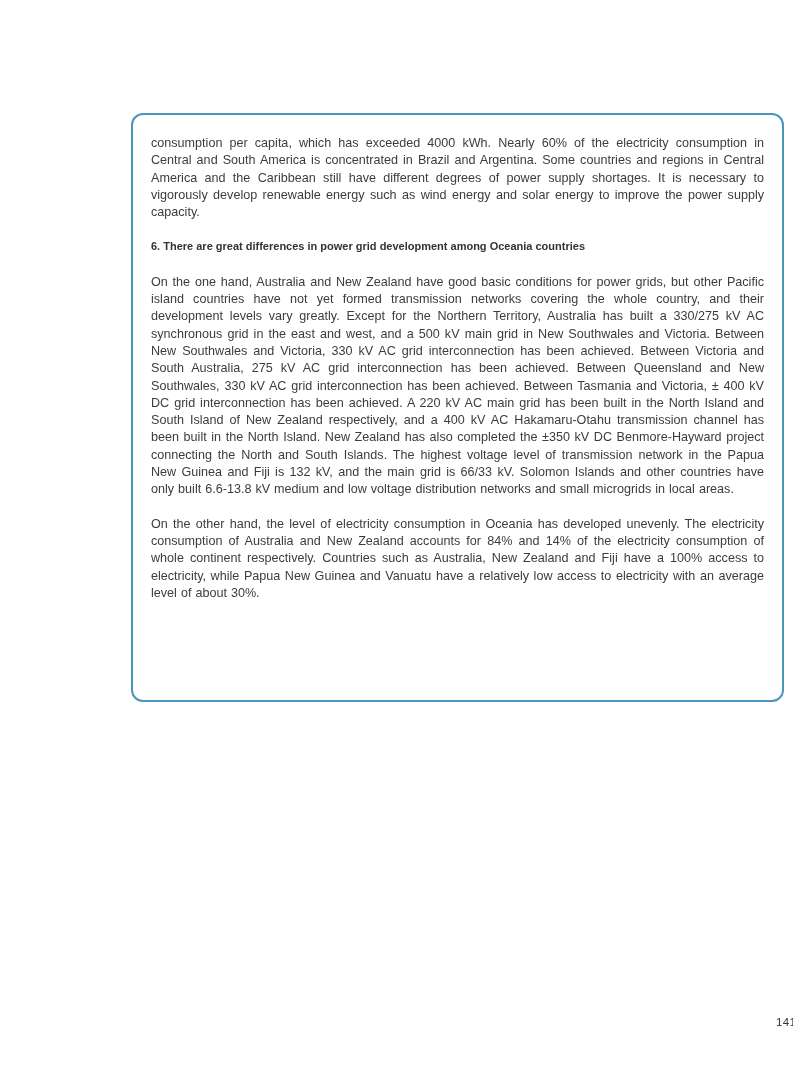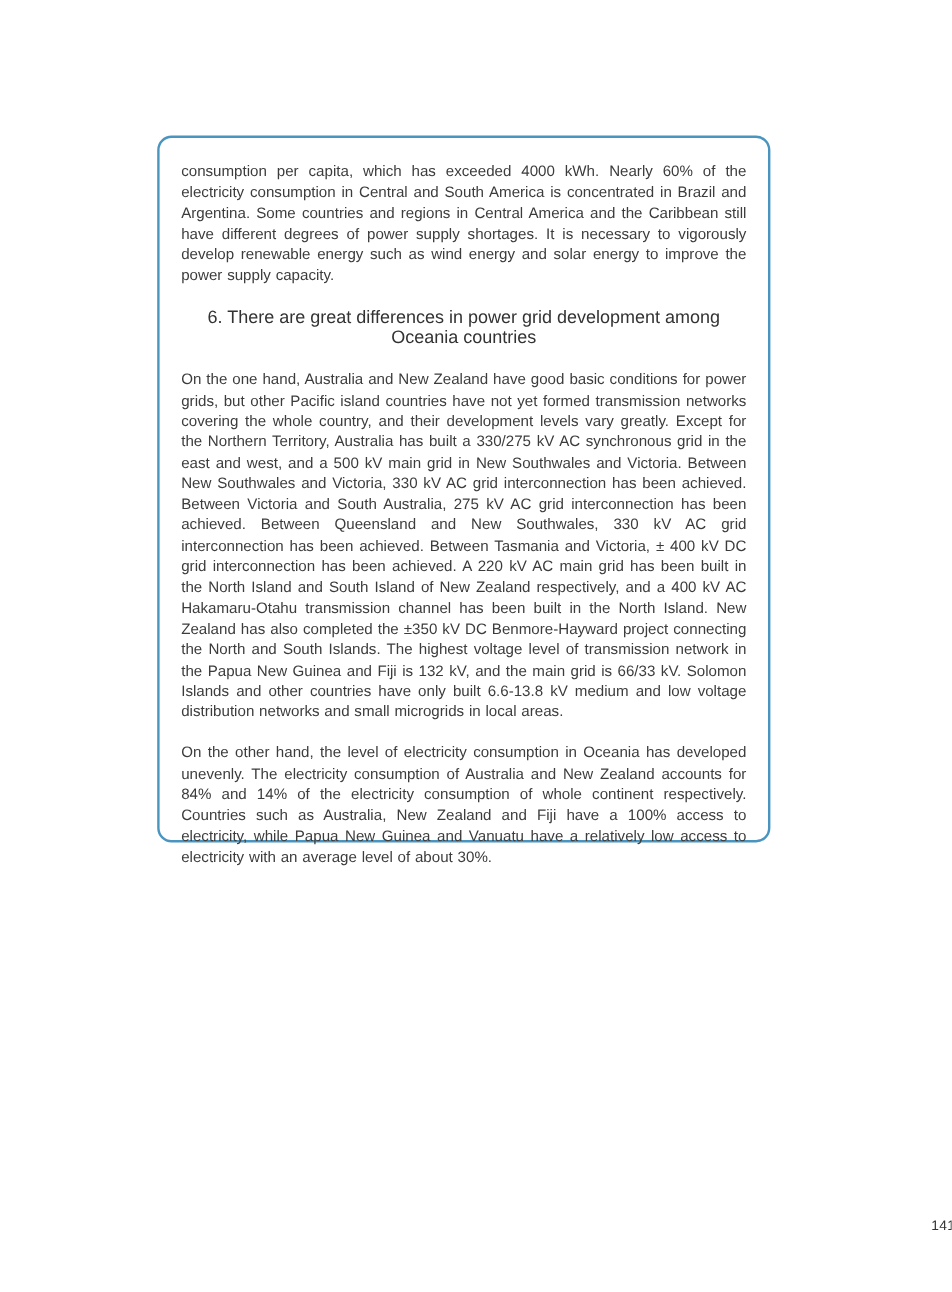--- a/index.html
+++ b/index.html
@@ -11,42 +11,42 @@
     width: 793px;
     height: 1077px;
     position: relative;
     font-family: "Liberation Sans", sans-serif;
     overflow: hidden;
   }
   .content-panel {
     position: absolute;
     left: 131px;
     top: 113px;
-    width: 511px;
+    width: 653px;
     height: 589px;
     box-sizing: border-box;
     border: 2px solid #4a94c0;
     border-radius: 12px;
     padding: 20px 18px 12px 18px;
     background: #ffffff;
   }
   .body-text {
     font-size: 12.6px;
     line-height: 17.3px;
     color: #3c3c3c;
     text-align: justify;
     margin: 0 0 17px 0;
     word-spacing: 0.5px;
   }
   .section-heading {
-    font-size: 15px;
+    font-size: 11px;
     line-height: 17.3px;
     color: #333333;
-    font-weight: 400;
-    text-align: center;
+    font-weight: 700;
+    text-align: left;
     margin: 0 0 18px 0;
   }
   .page-number {
     position: absolute;
     left: 740px;
     top: 1016px;
     font-size: 11.5px;
     color: #333333;
     letter-spacing: 0.3px;
     margin-left: 36px;

